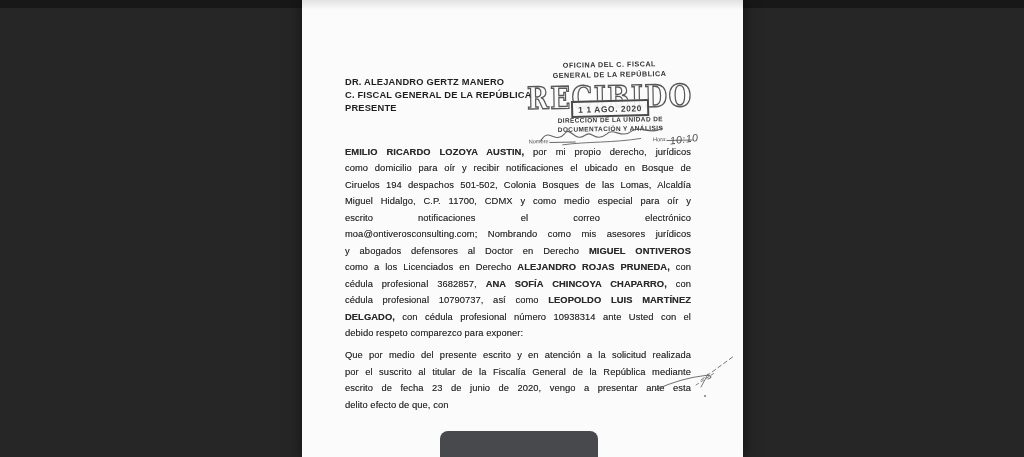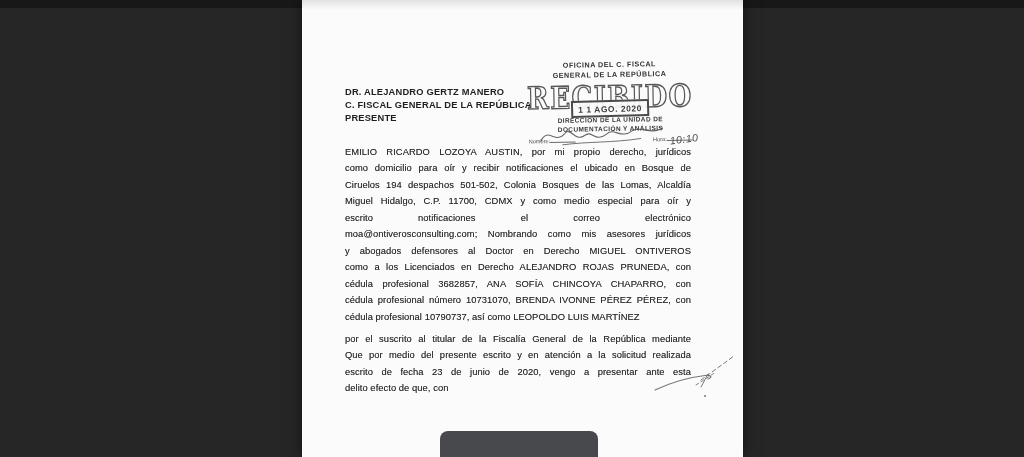--- a/index.html
+++ b/index.html
@@ -11,30 +11,30 @@
   .top-shade{position:absolute;left:0;top:0;width:1024px;height:8px;background:rgba(0,0,0,.35);z-index:1;}
   
   .page{
     position:absolute;left:302px;top:0;width:441px;height:457px;
     background:#fbfbfb;box-shadow:0 0 14px rgba(0,0,0,.55);z-index:2;
     color:#272727;overflow:hidden;
   }
   .page::before{content:"";position:absolute;left:0;top:0;right:0;height:10px;
     background:linear-gradient(rgba(0,0,0,.10),rgba(0,0,0,0));pointer-events:none;}
   
-  .recipient{position:absolute;left:43px;top:86px;font-weight:bold;font-size:9.3px;
+  .recipient{position:absolute;left:43px;top:76px;font-weight:bold;font-size:9.3px;
     line-height:13px;letter-spacing:.2px;color:#1f1f1f;}
   
   .body-text{position:absolute;left:43px;top:144px;width:346px;
     font-size:9.4px;line-height:16.45px;color:#2a2a2a;letter-spacing:.05px;
     text-shadow:0 0 .4px rgba(0,0,0,.45);}
   .para .tline{text-align:justify;text-align-last:justify;white-space:normal;}
   .para .tline:last-child{text-align-last:left;}
   .para2{margin-top:6px;}
-  .bold{font-weight:normal;}
+  .bold{font-weight:bold;}
   
   .stamp{position:absolute;left:222px;top:60px;width:172px;text-align:center;
     transform:rotate(-1deg);color:#3d3d3d;}
   .stamp-office{font-size:7.2px;font-weight:bold;line-height:9.5px;letter-spacing:.5px;color:#333;}
   .recibido{margin-top:2px;font-family:"DejaVu Serif", serif;font-weight:bold;
     font-size:26px;line-height:32px;letter-spacing:1.5px;color:transparent;
     -webkit-text-stroke:1.2px #4a4a4a;transform:scaleY(1.18);opacity:.92;}
   .datebox{position:absolute;left:47px;top:40px;border:2px solid #4a4a4a;
     background:rgba(251,251,251,.92);padding:2px 5px 1px 5px;font-size:8.4px;
     font-weight:bold;letter-spacing:.6px;white-space:nowrap;color:#3c3c3c;
@@ -102,26 +102,27 @@
     <div class="para para1">
         <div class="tline"><span class="bold">EMILIO RICARDO LOZOYA AUSTIN,</span><span> por mi propio derecho, jurídicos</span></div>
         <div class="tline"><span>como domicilio para oír y recibir notificaciones el ubicado en Bosque de</span></div>
         <div class="tline"><span>Ciruelos 194 despachos 501-502, Colonia Bosques de las Lomas, Alcaldía</span></div>
         <div class="tline"><span>Miguel Hidalgo, C.P. 11700, CDMX y como medio especial para oír y</span></div>
         <div class="tline"><span>escrito notificaciones el correo electrónico</span></div>
         <div class="tline"><span>moa@ontiverosconsulting.com; Nombrando como mis asesores jurídicos</span></div>
         <div class="tline"><span>y abogados defensores al Doctor en Derecho </span><span class="bold">MIGUEL ONTIVEROS</span></div>
         <div class="tline"><span>como a los Licenciados en Derecho </span><span class="bold">ALEJANDRO ROJAS PRUNEDA,</span><span> con</span></div>
         <div class="tline"><span>cédula profesional 3682857, </span><span class="bold">ANA SOFÍA CHINCOYA CHAPARRO,</span><span> con</span></div>
-        <div class="tline"><span>cédula profesional número 10731070, </span><span class="bold">BRENDA IVONNE PÉREZ PÉREZ,</span><span> con</span></div>
         <div class="tline"><span>cédula profesional 10790737, así como </span><span class="bold">LEOPOLDO LUIS MARTÍNEZ</span></div>
+        <div class="tline"><span class="bold">DELGADO,</span><span> con cédula profesional número 10938314 ante Usted con el</span></div>
+        <div class="tline"><span>debido respeto comparezco para exponer:</span></div>
       </div>
     <div class="para para2">
+        <div class="tline"><span>Que por medio del presente escrito y en atención a la solicitud realizada</span></div>
         <div class="tline"><span>por el suscrito al titular de la Fiscalía General de la República mediante</span></div>
-        <div class="tline"><span>Que por medio del presente escrito y en atención a la solicitud realizada</span></div>
         <div class="tline"><span>escrito de fecha 23 de junio de 2020, vengo a presentar ante esta</span></div>
         <div class="tline"><span>delito efecto de que, con</span></div>
       </div>
   </div>
 
   <svg class="flourish" width="90" height="52" viewBox="0 0 90 52">
     <path d="M3,40 C20,32 40,27 53,25.5 C59,25 61,27 56,29" fill="none" stroke="#565656" stroke-width="1.2" stroke-linecap="round"></path>
     <path d="M49,30 L82,6" fill="none" stroke="#565656" stroke-width="1" stroke-dasharray="4 3" stroke-linecap="round"></path>
     <path d="M44,35 L64,22" fill="none" stroke="#565656" stroke-width="0.9" stroke-dasharray="3 3" stroke-linecap="round"></path>
     <path d="M56,24 L49,37" fill="none" stroke="#565656" stroke-width="1" stroke-linecap="round"></path>

